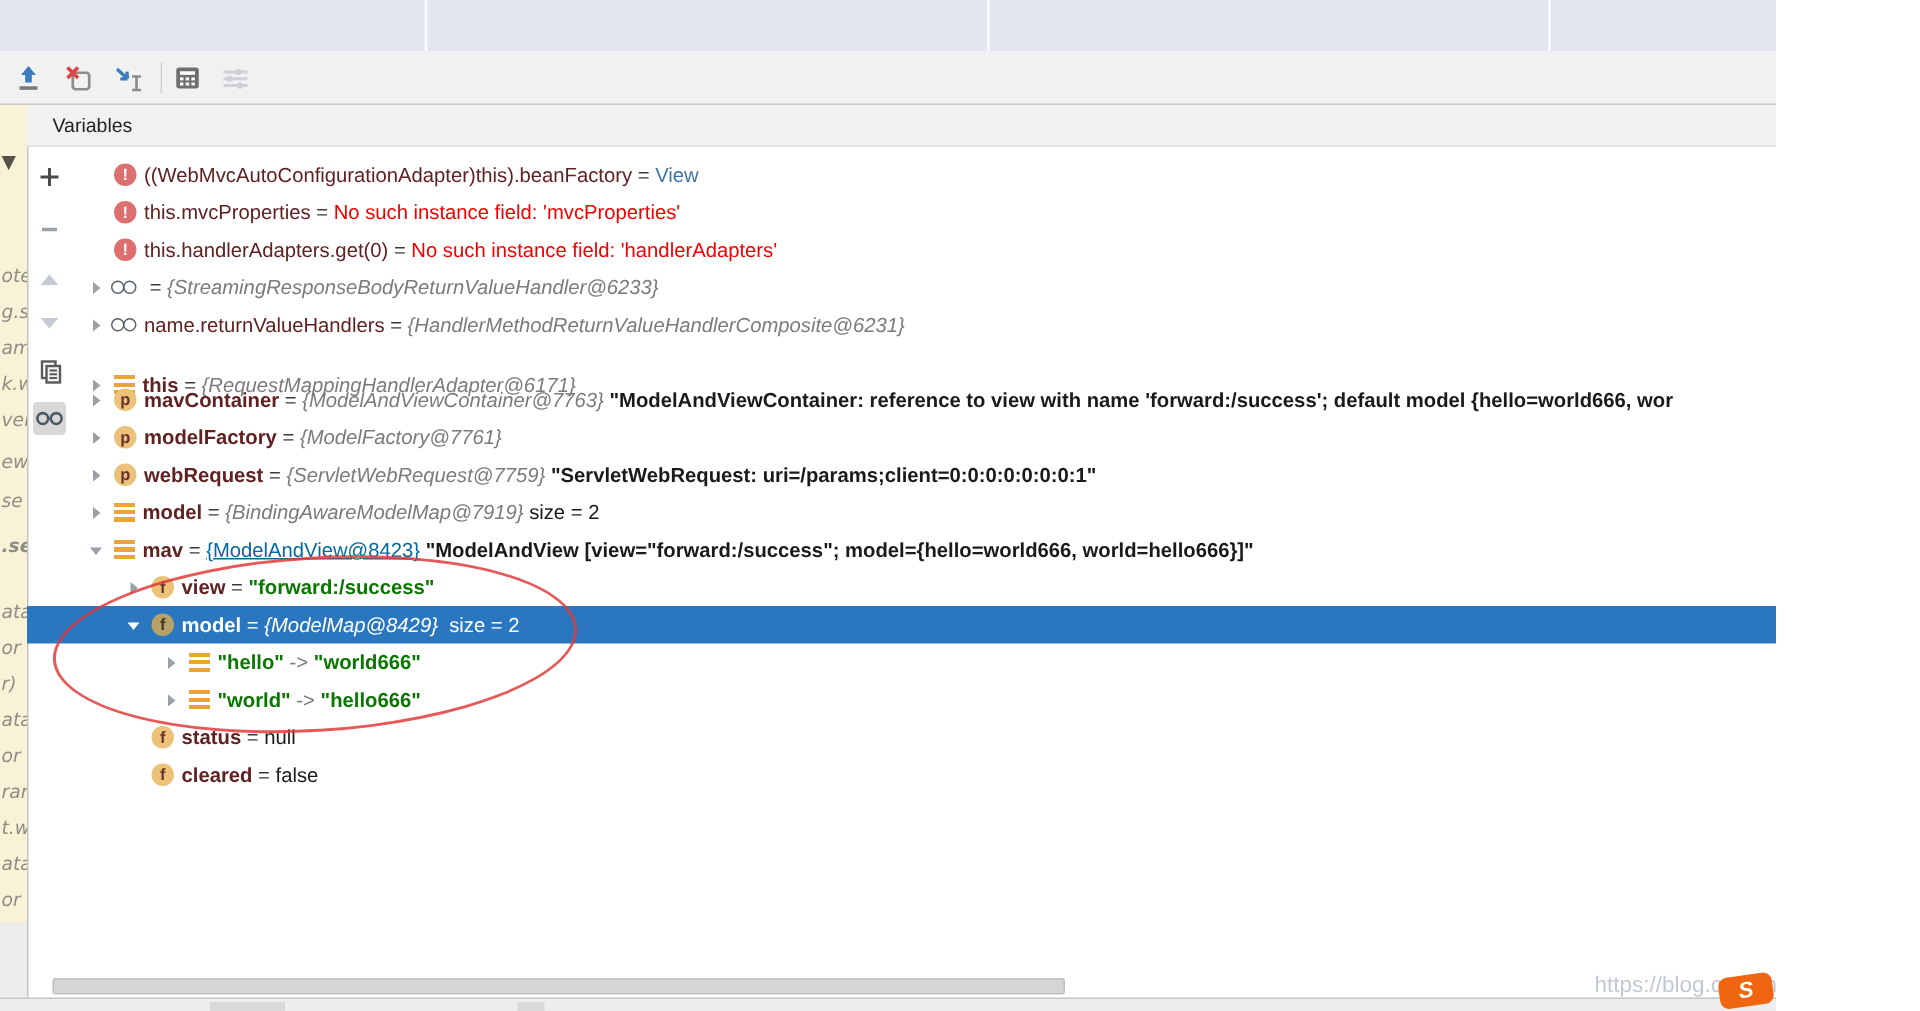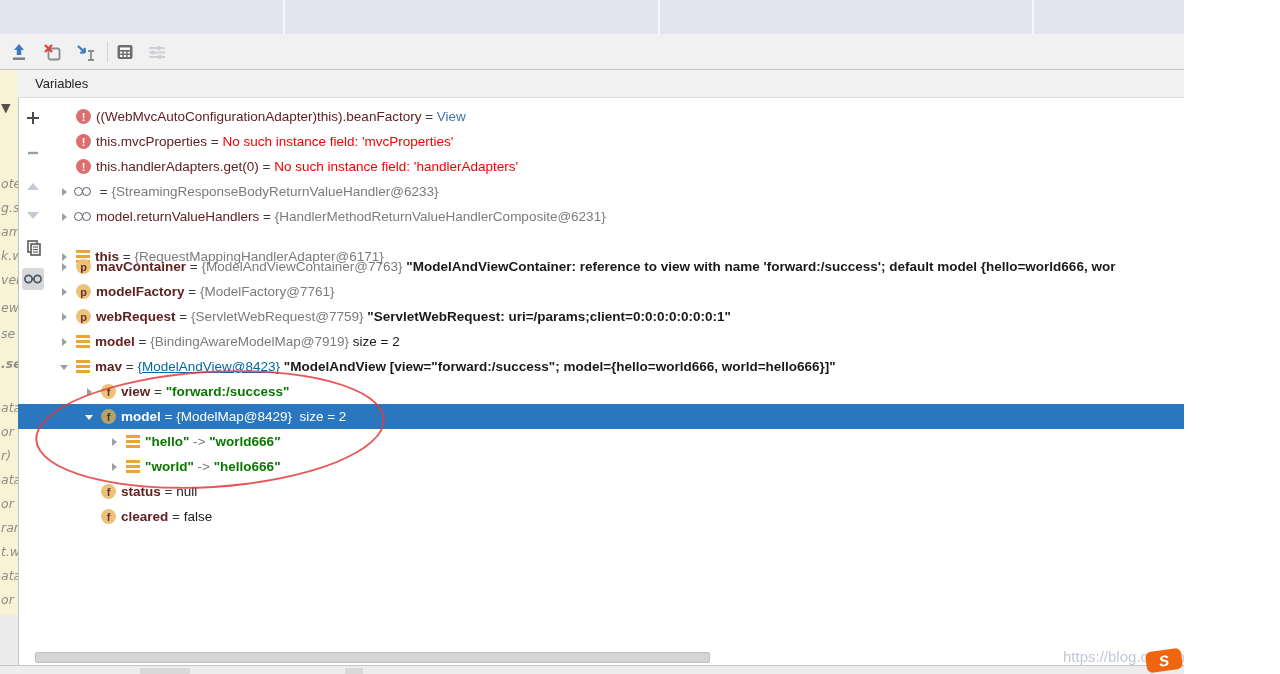--- a/index.html
+++ b/index.html
@@ -50,21 +50,21 @@
   .ticon.watch::before, .ticon.watch::after { content:""; width:7px; height:7px; border:1.6px solid #57616c; border-radius:50%; display:inline-block; }
   .ticon.watch::after { margin-left:-1px; }
   .ticon.bars { width:14px; min-width:14px; height:13px; background:repeating-linear-gradient(to bottom,#eaa437 0 2.7px, rgba(0,0,0,0) 2.7px 5px); margin-left:2px; }
   .ticon.p, .ticon.f { background:#ecc279; border-radius:50%; color:#6b3030; font-weight:bold; font-size:11px; width:15px; min-width:15px; height:15px; margin-left:2px; }
   .selected .ticon.f { background:#b6a268; color:#3c3c22; }
 
   .seg.nm { color:#602121; font-weight:bold; }
   .seg.wn { color:#602121; }
   .seg.eq { color:#3a3a3a; white-space:pre; }
   .seg.er { color:#f50000; white-space:pre; }
-  .seg.rf { color:#7b7b7b; white-space:pre; }
+  .seg.rf { color:#7b7b7b; white-space:pre;font-style:italic; }
   .seg.rl { color:#0369a1; text-decoration:underline; }
   .seg.st { color:#0a7700; font-weight:bold; white-space:pre; }
   .seg.pl { color:#1a1a1a; white-space:pre; }
   .seg.bd { color:#1a1a1a; font-weight:bold; white-space:pre; }
   .seg.ar { color:#7b7b7b; white-space:pre; }
   .seg.lk { color:#3f74a7; }
   .selected .seg { color:#ffffff !important; }
 
   
   .vscroll { position:absolute; left:1268px; top:98px; width:12px; height:552px; background:#fbfbfb; border-left:1px solid #e4e4e4; }
@@ -226,21 +226,21 @@
       </div>
       <div class="row" style="top: 81px; padding-left: 38px;">
         <span class="chev right"></span>
         <span class="ticon watch"></span>
         <span class="seg eq"> = </span>
         <span class="seg rf">{StreamingResponseBodyReturnValueHandler@6233}</span>
       </div>
       <div class="row" style="top: 106px; padding-left: 38px;">
         <span class="chev right"></span>
         <span class="ticon watch"></span>
-        <span class="seg wn">model.returnValueHandlers</span>
+        <span class="seg wn">name.returnValueHandlers</span>
         <span class="seg eq"> = </span>
         <span class="seg rf">{HandlerMethodReturnValueHandlerComposite@6231}</span>
       </div>
       <div class="row" style="top: 146px; padding-left: 38px;">
         <span class="chev right"></span>
         <span class="ticon bars"></span>
         <span class="seg nm">this</span>
         <span class="seg eq"> = </span>
         <span class="seg rf">{RequestMappingHandlerAdapter@6171}</span>
       </div>

